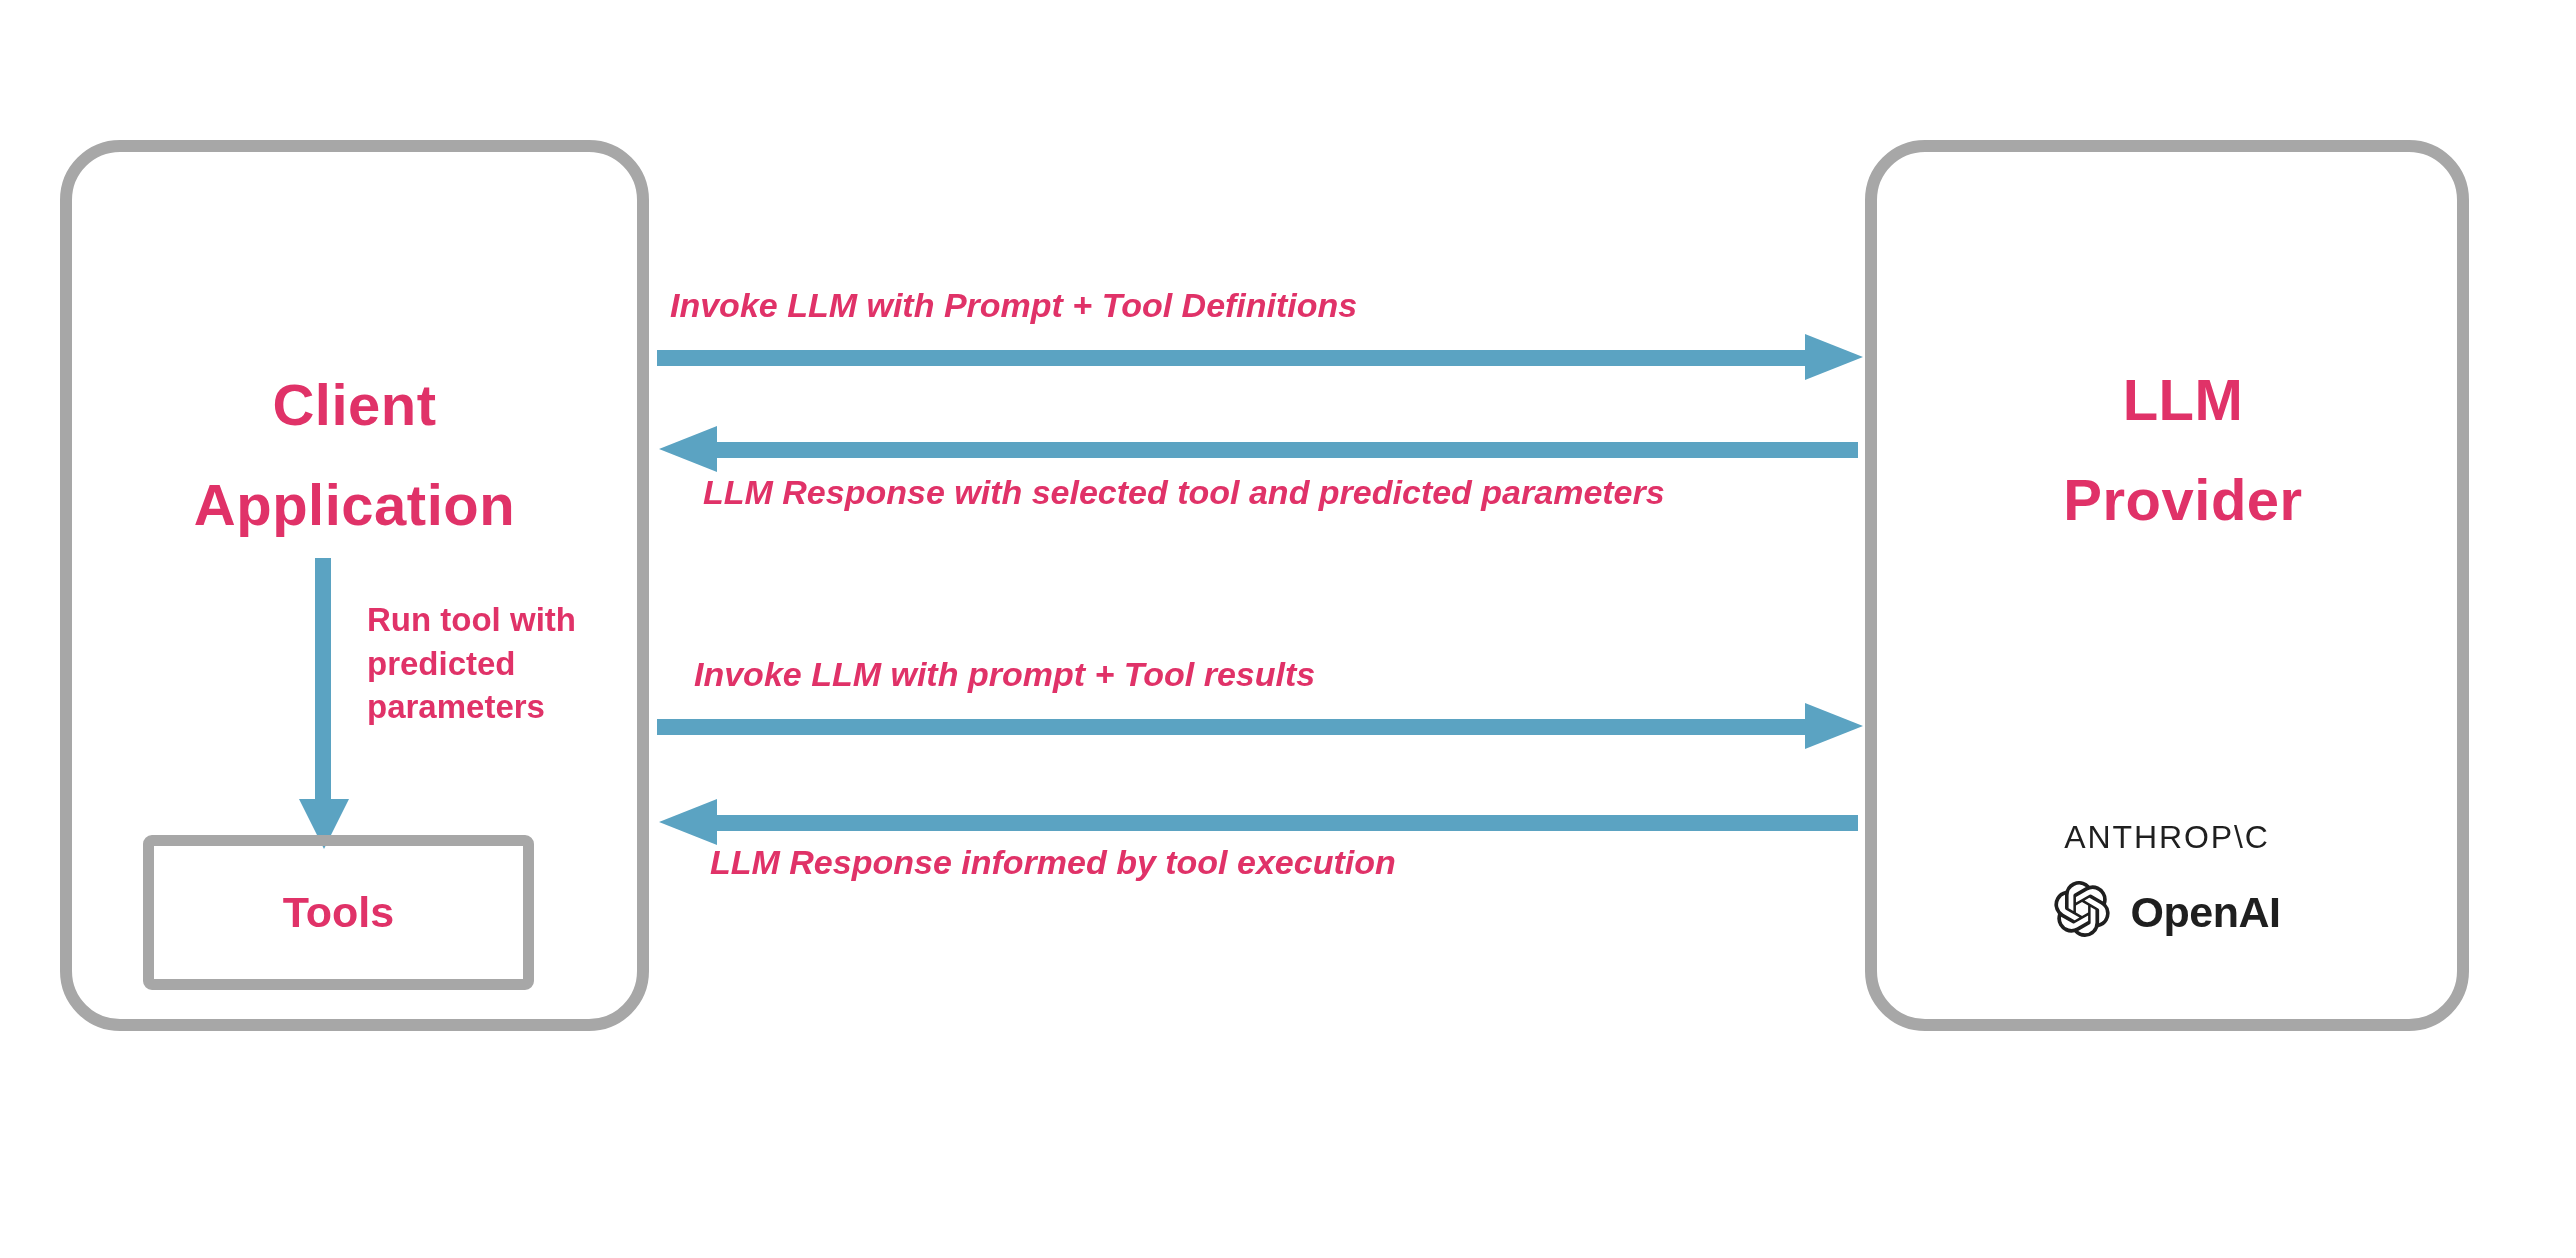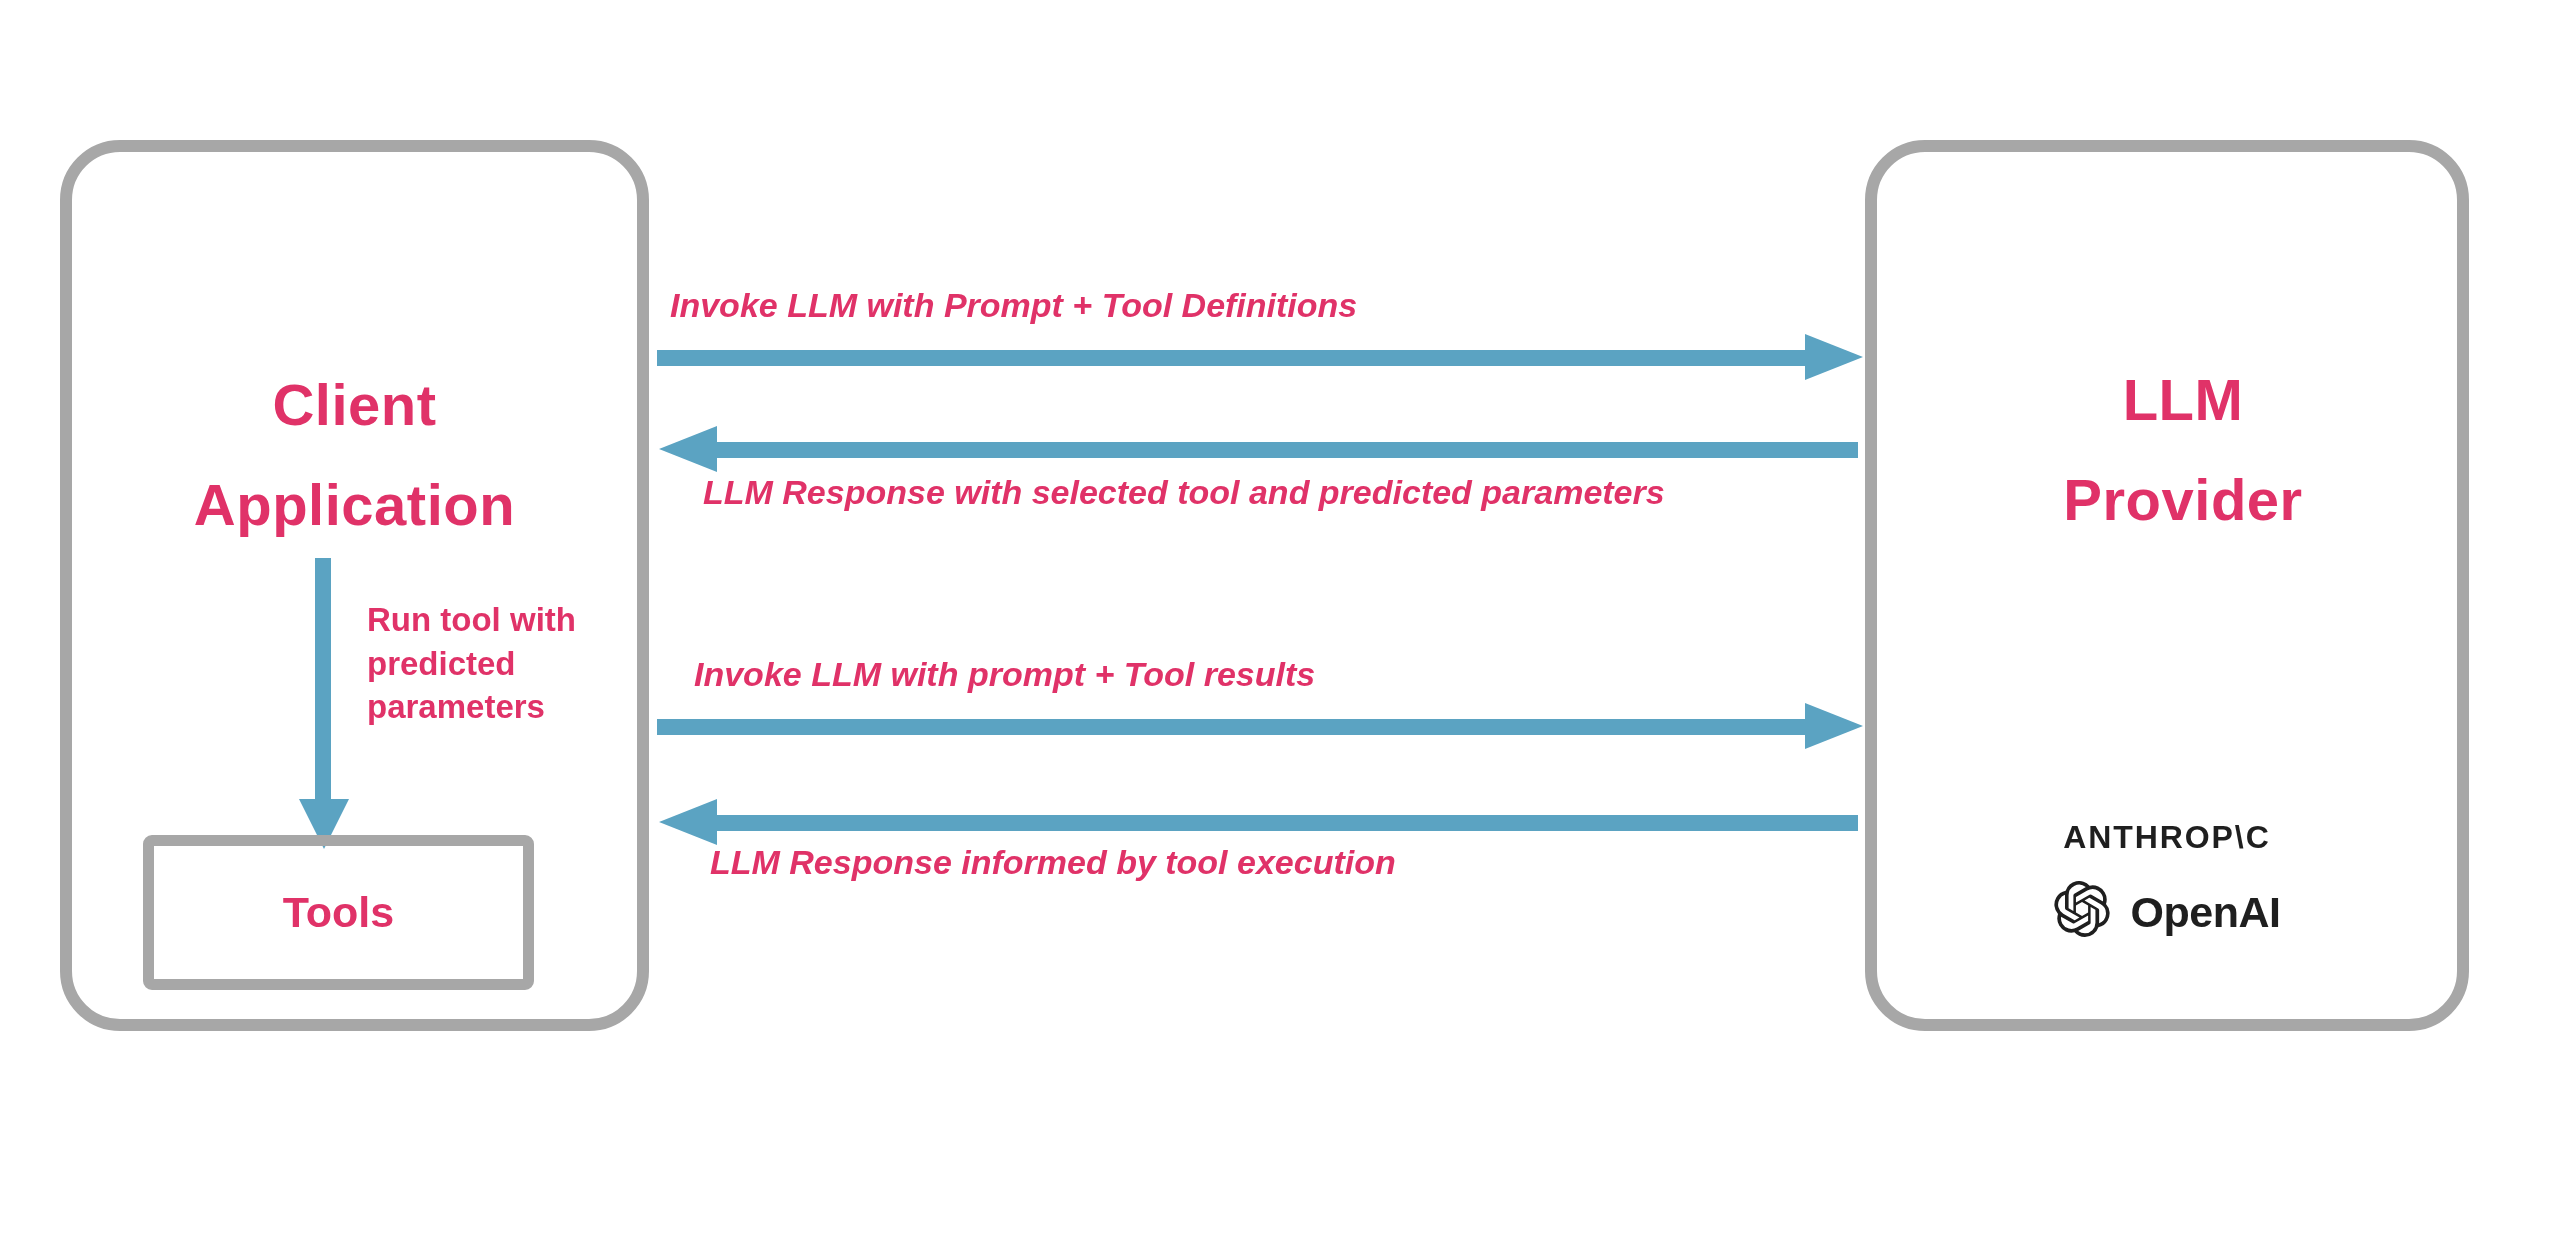--- a/index.html
+++ b/index.html
@@ -107,21 +107,21 @@
   #shaft-4{left:715px;top:815px;width:1143px;}
 
   
   .logos{
     position:absolute;left:0;right:0;top:667px;
     display:flex;flex-direction:column;align-items:center;
     gap:25px;
   }
   .anthropic-wordmark{
     color:var(--logo-dark);
-    font-size:32px;font-weight:700;
+    font-size:32px;font-weight:400;
     letter-spacing:1.9px;
   }
   .openai-row{
     display:flex;align-items:flex-end;gap:21px;
   }
   .openai-mark{width:56px;height:56px;display:block;}
   .openai-wordmark{
     color:var(--logo-dark);
     font-size:43px;font-weight:700;
     letter-spacing:-0.5px;

